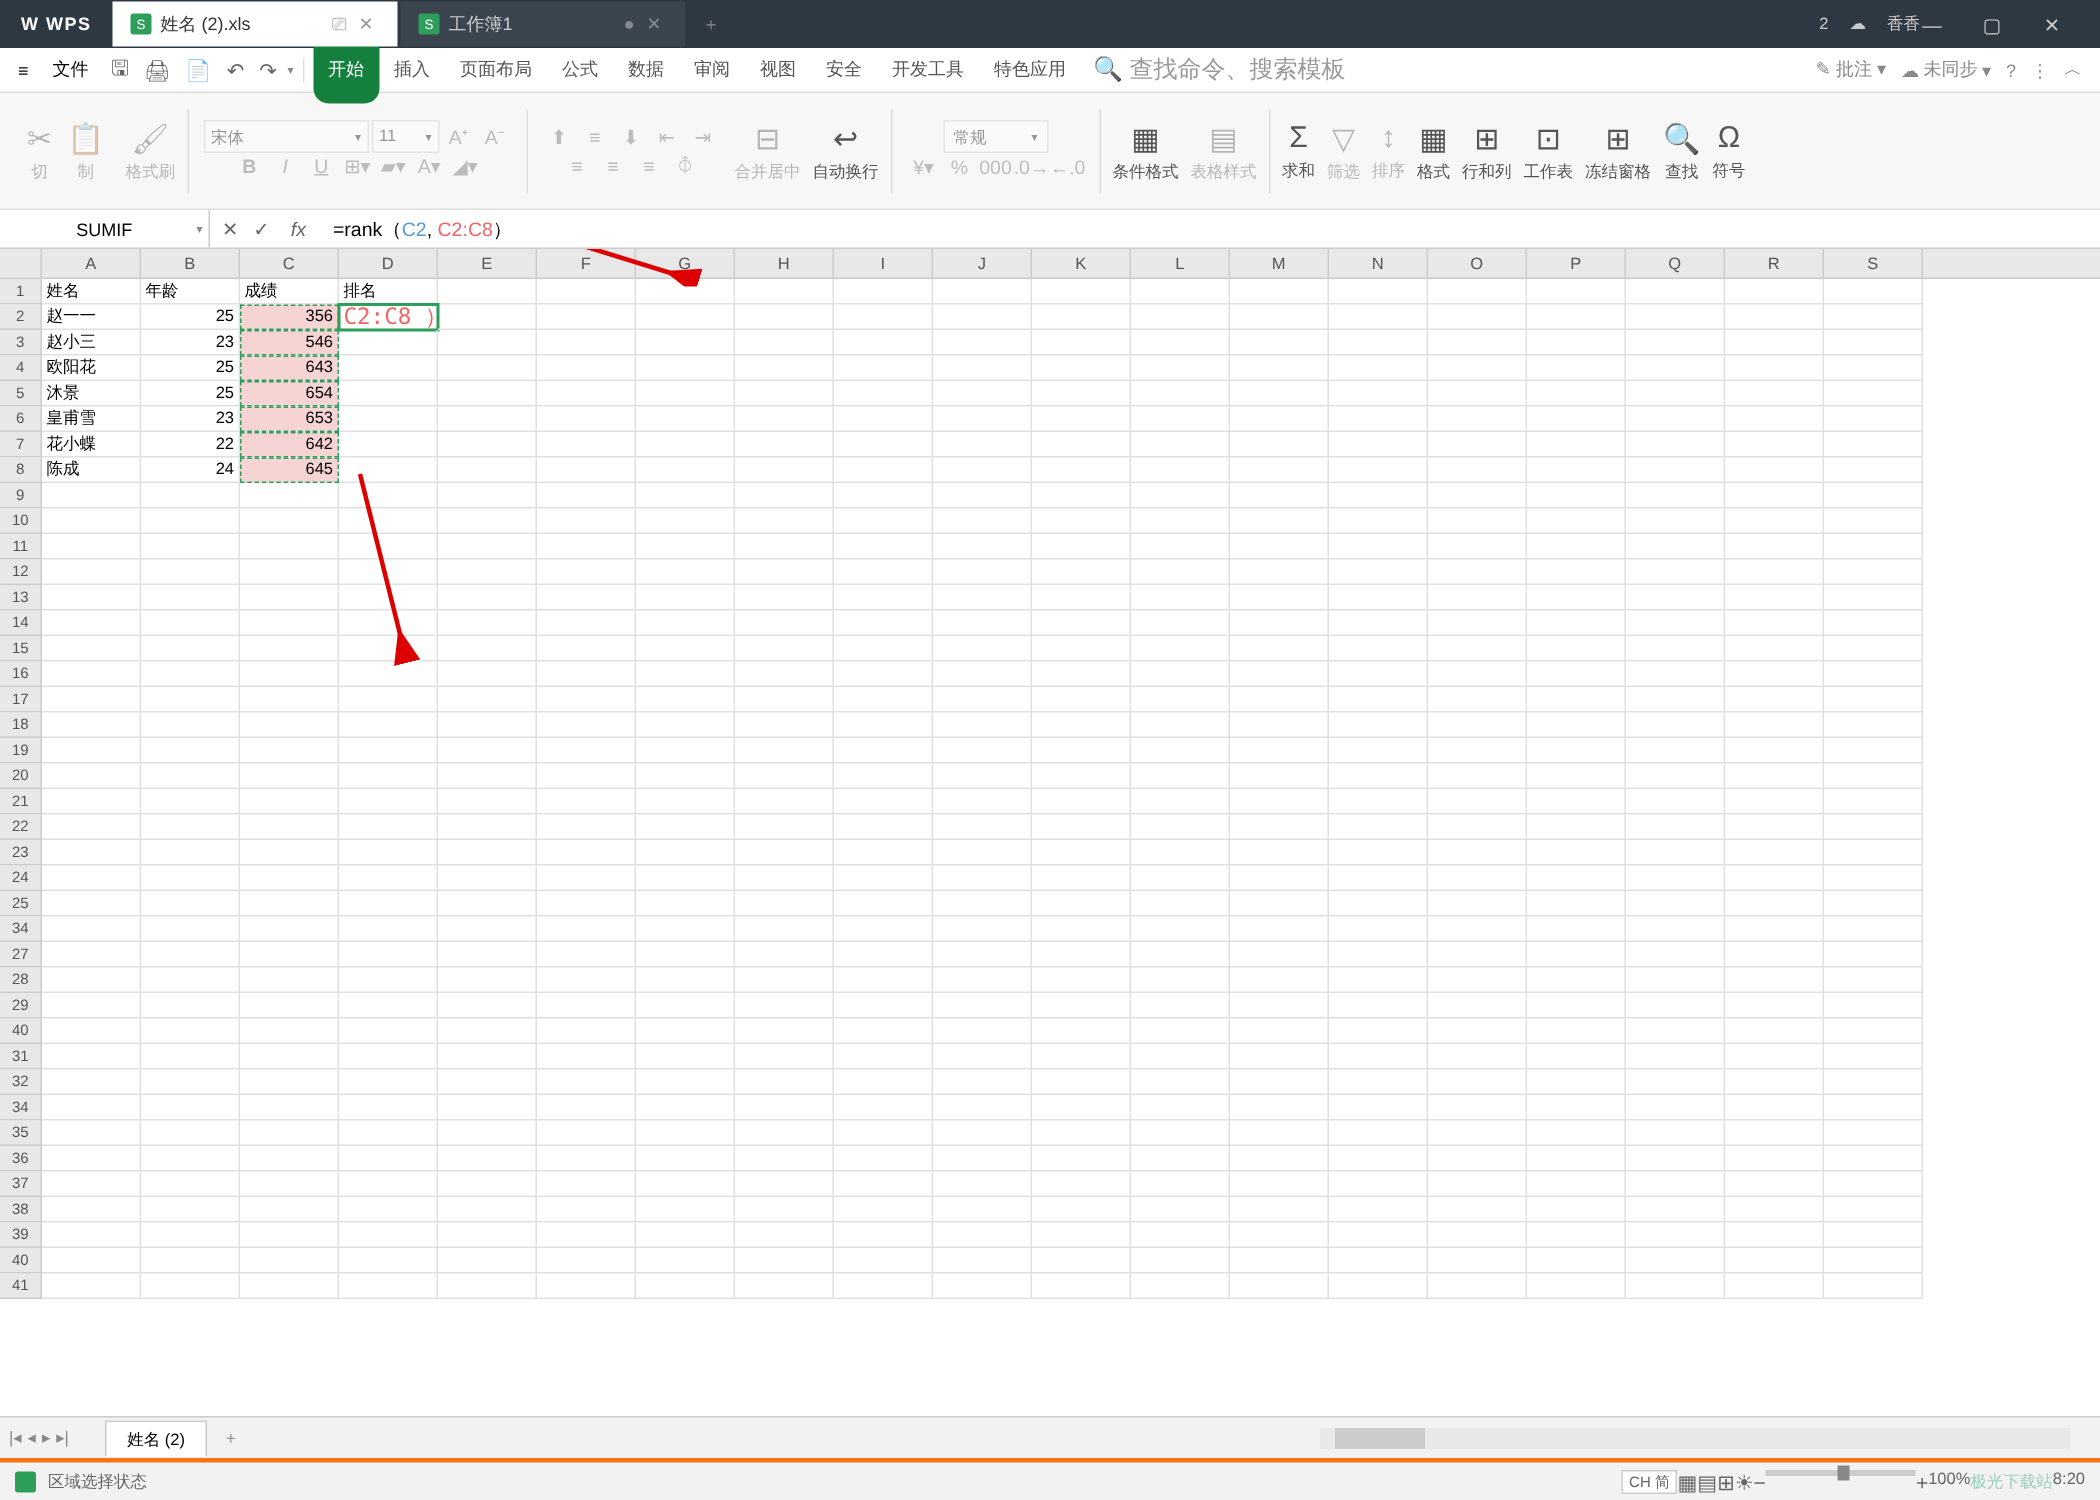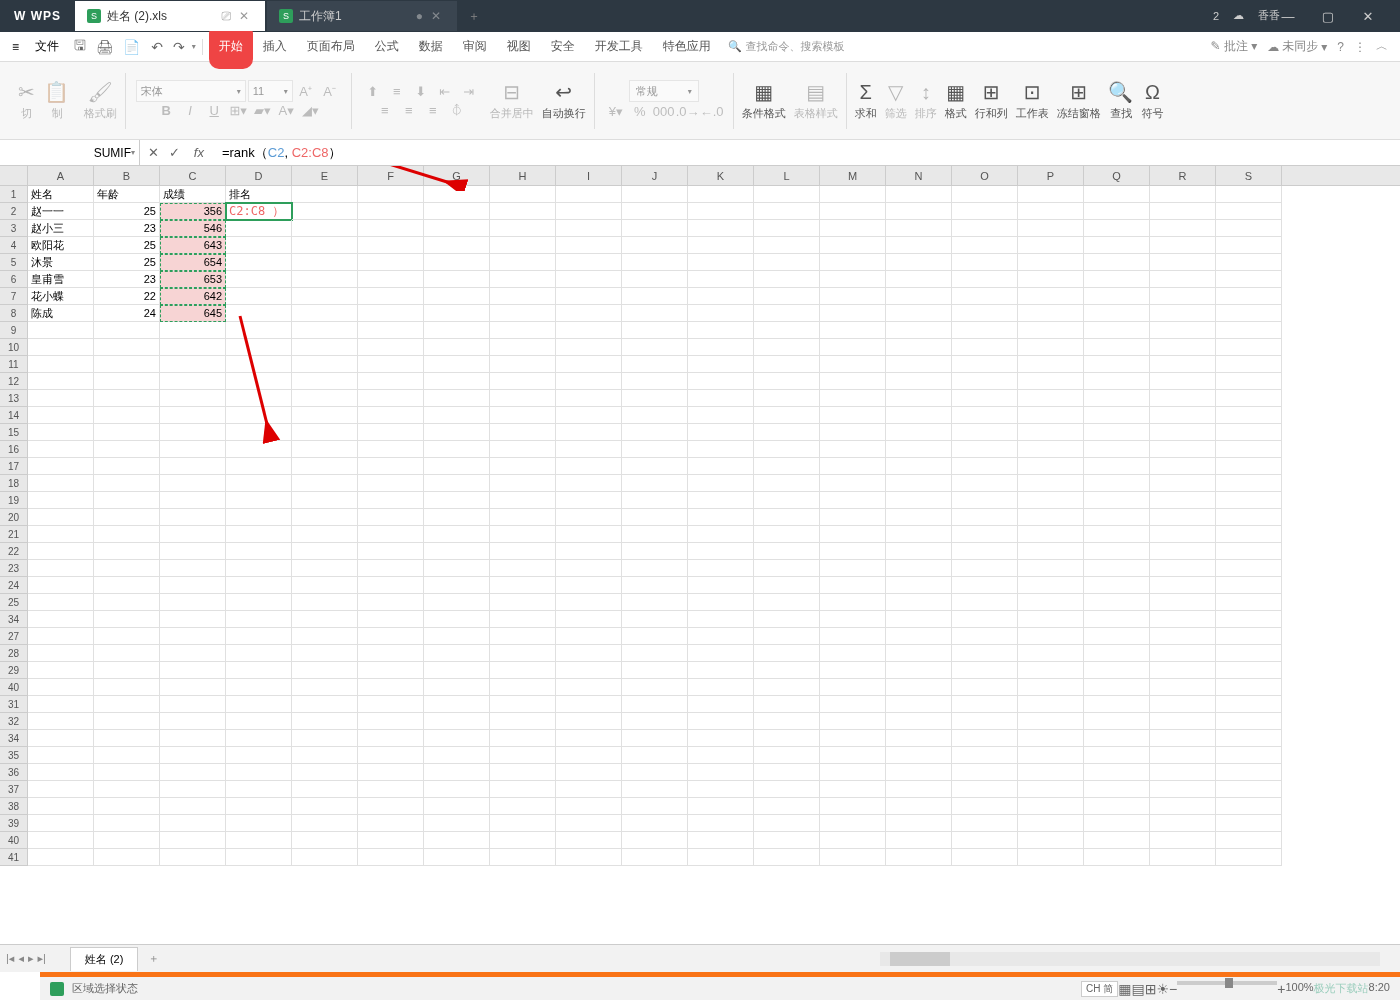--- a/index.html
+++ b/index.html
@@ -20,43 +20,43 @@
 .titlebar .win-controls span { width: 40px; text-align: center; font-size: 13px; cursor: pointer; }
 
 
 .menubar { height: 30px; background: #fff; border-bottom: 1px solid #ddd; display: flex; align-items: center; font-size: 12px; padding: 0 6px; }
 .menubar .hamburger { padding: 0 6px; cursor: pointer; }
 .menubar .file-btn { padding: 3px 10px; cursor: pointer; }
 .menubar .icon-btn { padding: 0 5px; cursor: pointer; color: #666; font-size: 14px; }
 .menubar .dropdown-arrow { font-size: 8px; color: #888; padding-left: 2px; }
 .menubar .sep { width: 1px; height: 16px; background: #ddd; margin: 0 6px; }
 .menubar .menu-item { padding: 3px 10px; cursor: pointer; color: #555; }
-.menubar .menu-item.active { background: #ef4444; color: #fff; border-radius: 10px; padding: 16px 10px; }
-.menubar .search-box { margin-left: 8px; color: #999; font-size: 11px; }
+.menubar .menu-item.active { background: #15803d; color: #fff; border-radius: 10px; padding: 16px 10px; }
+.menubar .search-box { margin-left: 8px; color: #999; font-size: 16px; }
 .menubar .right { margin-left: auto; display: flex; align-items: center; gap: 10px; padding-right: 6px; color: #888; }
 .menubar .sync { display: flex; align-items: center; gap: 3px; }
 
 
 .ribbon { height: 78px; background: #f7f7f7; border-bottom: 1px solid #ddd; display: flex; align-items: center; font-size: 11px; padding: 0 8px; }
 .ribbon .group { display: flex; flex-direction: column; align-items: center; padding: 0 6px; position: relative; }
 .ribbon .vsep { width: 1px; height: 56px; background: #ddd; margin: 0 4px; }
 .ribbon .big-btn { display: flex; flex-direction: column; align-items: center; gap: 2px; cursor: pointer; padding: 2px 4px; }
 .ribbon .big-btn .ico { font-size: 20px; color: #555; }
 .ribbon .big-btn .lbl { font-size: 11px; color: #555; white-space: nowrap; }
 .ribbon .disabled { opacity: 0.4; }
 .ribbon .row { display: flex; align-items: center; gap: 2px; margin: 1px 0; }
 .ribbon .small-btn { width: 22px; height: 22px; display: flex; align-items: center; justify-content: center; cursor: pointer; color: #666; font-size: 13px; border: 1px solid transparent; }
 .ribbon .font-name { width: 110px; height: 22px; border: 1px solid #ccc; font-size: 11px; padding: 0 4px; display: flex; align-items: center; background: #fff; }
 .ribbon .font-size { width: 45px; height: 22px; border: 1px solid #ccc; font-size: 11px; padding: 0 4px; display: flex; align-items: center; background: #fff; }
 .ribbon .combo { height: 22px; border: 1px solid #ccc; font-size: 11px; padding: 0 6px; display: flex; align-items: center; background: #fff; min-width: 70px; }
 
 
 .formula-bar { height: 26px; background: #fff; border-bottom: 1px solid #ccc; display: flex; align-items: center; font-size: 12px; }
 .formula-bar .namebox { width: 140px; border-right: 1px solid #ccc; padding: 0 8px; display: flex; align-items: center; height: 100%; position: relative; }
-.formula-bar .namebox input { border: none; width: 100%; font-size: 12px; text-align: right; outline: none; }
+.formula-bar .namebox input { border: none; width: 100%; font-size: 12px; text-align: center; outline: none; }
 .formula-bar .namebox .dd { position: absolute; right: 4px; font-size: 8px; color: #888; }
 .formula-bar .fx-btns { display: flex; align-items: center; padding: 0 8px; gap: 10px; color: #666; }
 .formula-bar .fx-btns span { cursor: pointer; font-size: 13px; }
 .formula-bar .fx-label { font-style: italic; font-size: 12px; padding: 0 4px; }
 .formula-bar .formula-input { flex: 1; padding: 0 6px; font-family: Consolas, monospace; font-size: 13px; position: relative; }
 .formula-bar .formula-text .kw { color: #000; }
 .formula-bar .formula-text .ref1 { color: #5b9bd5; }
 .formula-bar .formula-text .ref2 { color: #e66; }
 .tooltip { position: absolute; top: 22px; left: 0; background: #ffffe1; border: 1px solid #888; font-size: 11px; padding: 1px 4px; font-family: sans-serif; white-space: nowrap; }
 .tooltip .bold { font-weight: bold; }
@@ -67,36 +67,36 @@
 .corner { width: 28px; border-right: 1px solid #ccc; background: #e8e8e8; }
 .col-h { width: 66px; border-right: 1px solid #ccc; text-align: center; font-size: 11px; line-height: 20px; color: #555; cursor: pointer; }
 .rows { position: relative; }
 .row { display: flex; height: 17px; }
 .row-h { width: 28px; border-right: 1px solid #ccc; border-bottom: 1px solid #ccc; background: #e8e8e8; text-align: center; font-size: 10px; line-height: 17px; color: #555; cursor: pointer; }
 .cell { width: 66px; border-right: 1px solid #e0e0e0; border-bottom: 1px solid #e0e0e0; font-size: 11px; line-height: 17px; padding: 0 3px; overflow: hidden; white-space: nowrap; position: relative; }
 .cell.right { text-align: right; }
 .cell.hl { background: #f7d4d4; }
 .marching { outline: 1.5px dashed #2e9e5b; outline-offset: -1px; }
 .active-cell { outline: 2px solid #2e9e5b; outline-offset: -1px; }
-.active-cell .inline-edit { color: #e66; font-family: Consolas, monospace; font-size: 12px; }
+.active-cell .inline-edit { color: #e66; font-family: Consolas, monospace; font-size: 15px; }
 
 
 .arrow { position: absolute; pointer-events: none; }
 
 
 .sheet-tabs { height: 28px; background: #f2f2f2; border-top: 1px solid #ccc; display: flex; align-items: center; font-size: 11px; }
 .sheet-tabs .nav { padding: 0 6px; display: flex; gap: 4px; color: #888; }
 .sheet-tabs .nav span { cursor: pointer; }
 .sheet-tabs .tab { padding: 4px 14px; background: #fff; border: 1px solid #ccc; border-bottom: none; cursor: pointer; margin-left: 18px; }
 .sheet-tabs .add { padding: 0 10px; cursor: pointer; color: #888; }
 .sheet-tabs .hscroll { margin-left: auto; width: 500px; height: 14px; background: #e8e8e8; margin-right: 20px; position: relative; }
 .sheet-tabs .hscroll .thumb { position: absolute; left: 10px; width: 60px; height: 100%; background: #ccc; }
 
 
-.statusbar { height: 28px; background: #f2f2f2; border-top: 5px solid #f97316; display: flex; align-items: center; font-size: 11px; padding: 0 10px; color: #666; margin-left: 40px; }
+.statusbar { height: 28px; background: #f2f2f2; border-top: 3px solid #f97316; display: flex; align-items: center; font-size: 11px; padding: 0 10px; color: #666; }
 .statusbar .ready-icon { width: 14px; height: 14px; background: #2e9e5b; border-radius: 2px; margin-right: 8px; }
 .statusbar .right { margin-left: auto; display: flex; align-items: flex-start; }
 .statusbar .ime { background: #fff; border: 1px solid #ccc; padding: 0 4px; font-size: 10px; }
 .statusbar .view-btn { cursor: pointer; font-size: 14px; }
 .statusbar .zoom-slider { width: 100px; height: 4px; background: #ccc; position: relative; }
 .statusbar .zoom-slider .knob { position: absolute; left: 48px; top: -3px; width: 8px; height: 10px; background: #888; }
 .statusbar .watermark { color: #4a8; opacity: 0.5; }
 </style>
 </head>
 <body>

